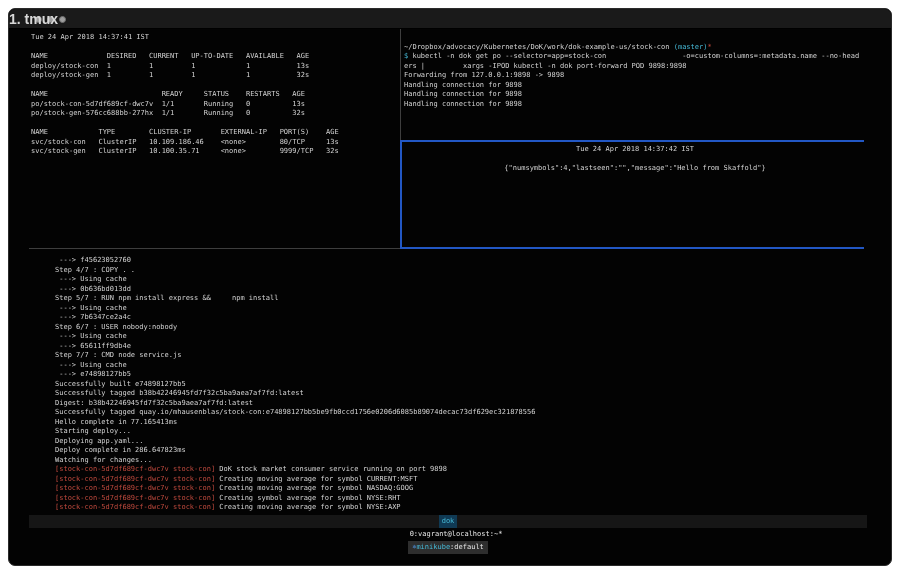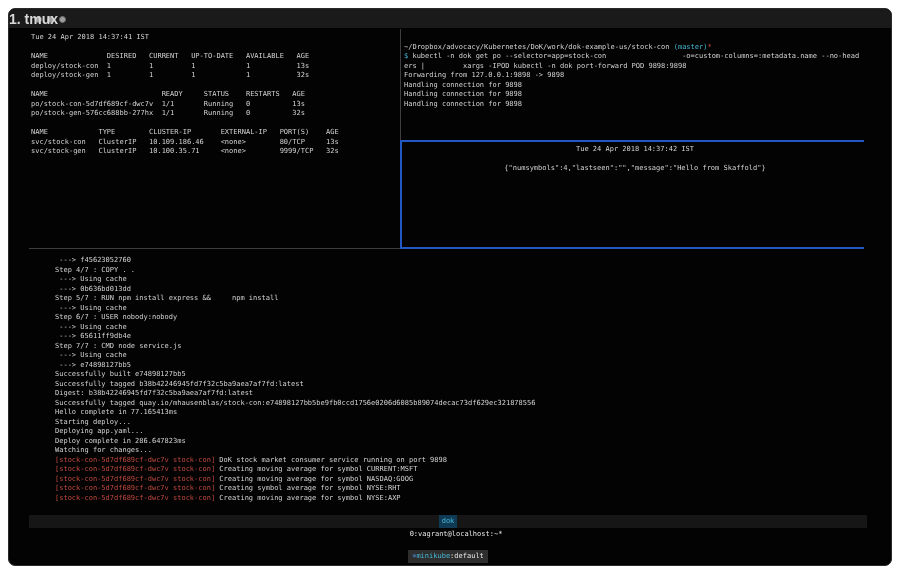--- a/index.html
+++ b/index.html
@@ -33,21 +33,21 @@
   .hdiv-gray-bottom{position:absolute;left:20px;top:239px;width:371px;height:1px;background:#3e3e3e;}
   .hdiv-blue-bottom{position:absolute;left:391px;top:238px;width:464px;height:2px;background:#2257c4;}
   
   .statusbar{
     position:absolute;left:20px;top:506px;width:838px;height:13px;background:#161616;
     display:flex;align-items:center;font-size:7px;line-height:13px;white-space:pre;flex-direction:column;
   }
   .status-session{background:#103a54;color:#46b9d6;padding:0 3px;height:13px;}
   .status-window{color:#e8e8e8;padding-left:16px;}
   .status-spacer{flex:1;}
-  .status-right{background:#2e2e2e;color:#e8e8e8;padding:0 4px;height:17px;margin-top:9px;}
+  .status-right{background:#2e2e2e;color:#e8e8e8;padding:0 4px;height:17px;}
   .status-icon{color:#4a86c8;}
 </style>
 </head>
 <body>
 
 <div class="window">
 
   <div class="titlebar">
     <div class="lights">
       <div class="light"></div>
@@ -90,20 +90,21 @@
     <div class="tline">{"numsymbols":4,"lastseen":"","message":"Hello from Skaffold"}</div>
   </div>
 
   <div class="pane" style="left:38px;top:247px;width:836px;margin-left:8px;">
     <div class="tline"> ---&gt; f45623052760</div>
     <div class="tline">Step 4/7 : COPY . .</div>
     <div class="tline"> ---&gt; Using cache</div>
     <div class="tline"> ---&gt; 0b636bd013dd</div>
     <div class="tline">Step 5/7 : RUN npm install express &amp;&amp;     npm install</div>
     <div class="tline"> ---&gt; Using cache</div>
+    <div class="tline"> ---&gt; 7b6347ce2a4c</div>
     <div class="tline">Step 6/7 : USER nobody:nobody</div>
     <div class="tline"> ---&gt; Using cache</div>
     <div class="tline"> ---&gt; 65611ff9db4e</div>
     <div class="tline">Step 7/7 : CMD node service.js</div>
     <div class="tline"> ---&gt; Using cache</div>
     <div class="tline"> ---&gt; e74898127bb5</div>
     <div class="tline">Successfully built e74898127bb5</div>
     <div class="tline">Successfully tagged b38b42246945fd7f32c5ba9aea7af7fd:latest</div>
     <div class="tline">Digest: b38b42246945fd7f32c5ba9aea7af7fd:latest</div>
     <div class="tline">Successfully tagged quay.io/mhausenblas/stock-con:e74898127bb5be9fb0ccd1756e0206d6085b89074decac73df629ec321878556</div>

